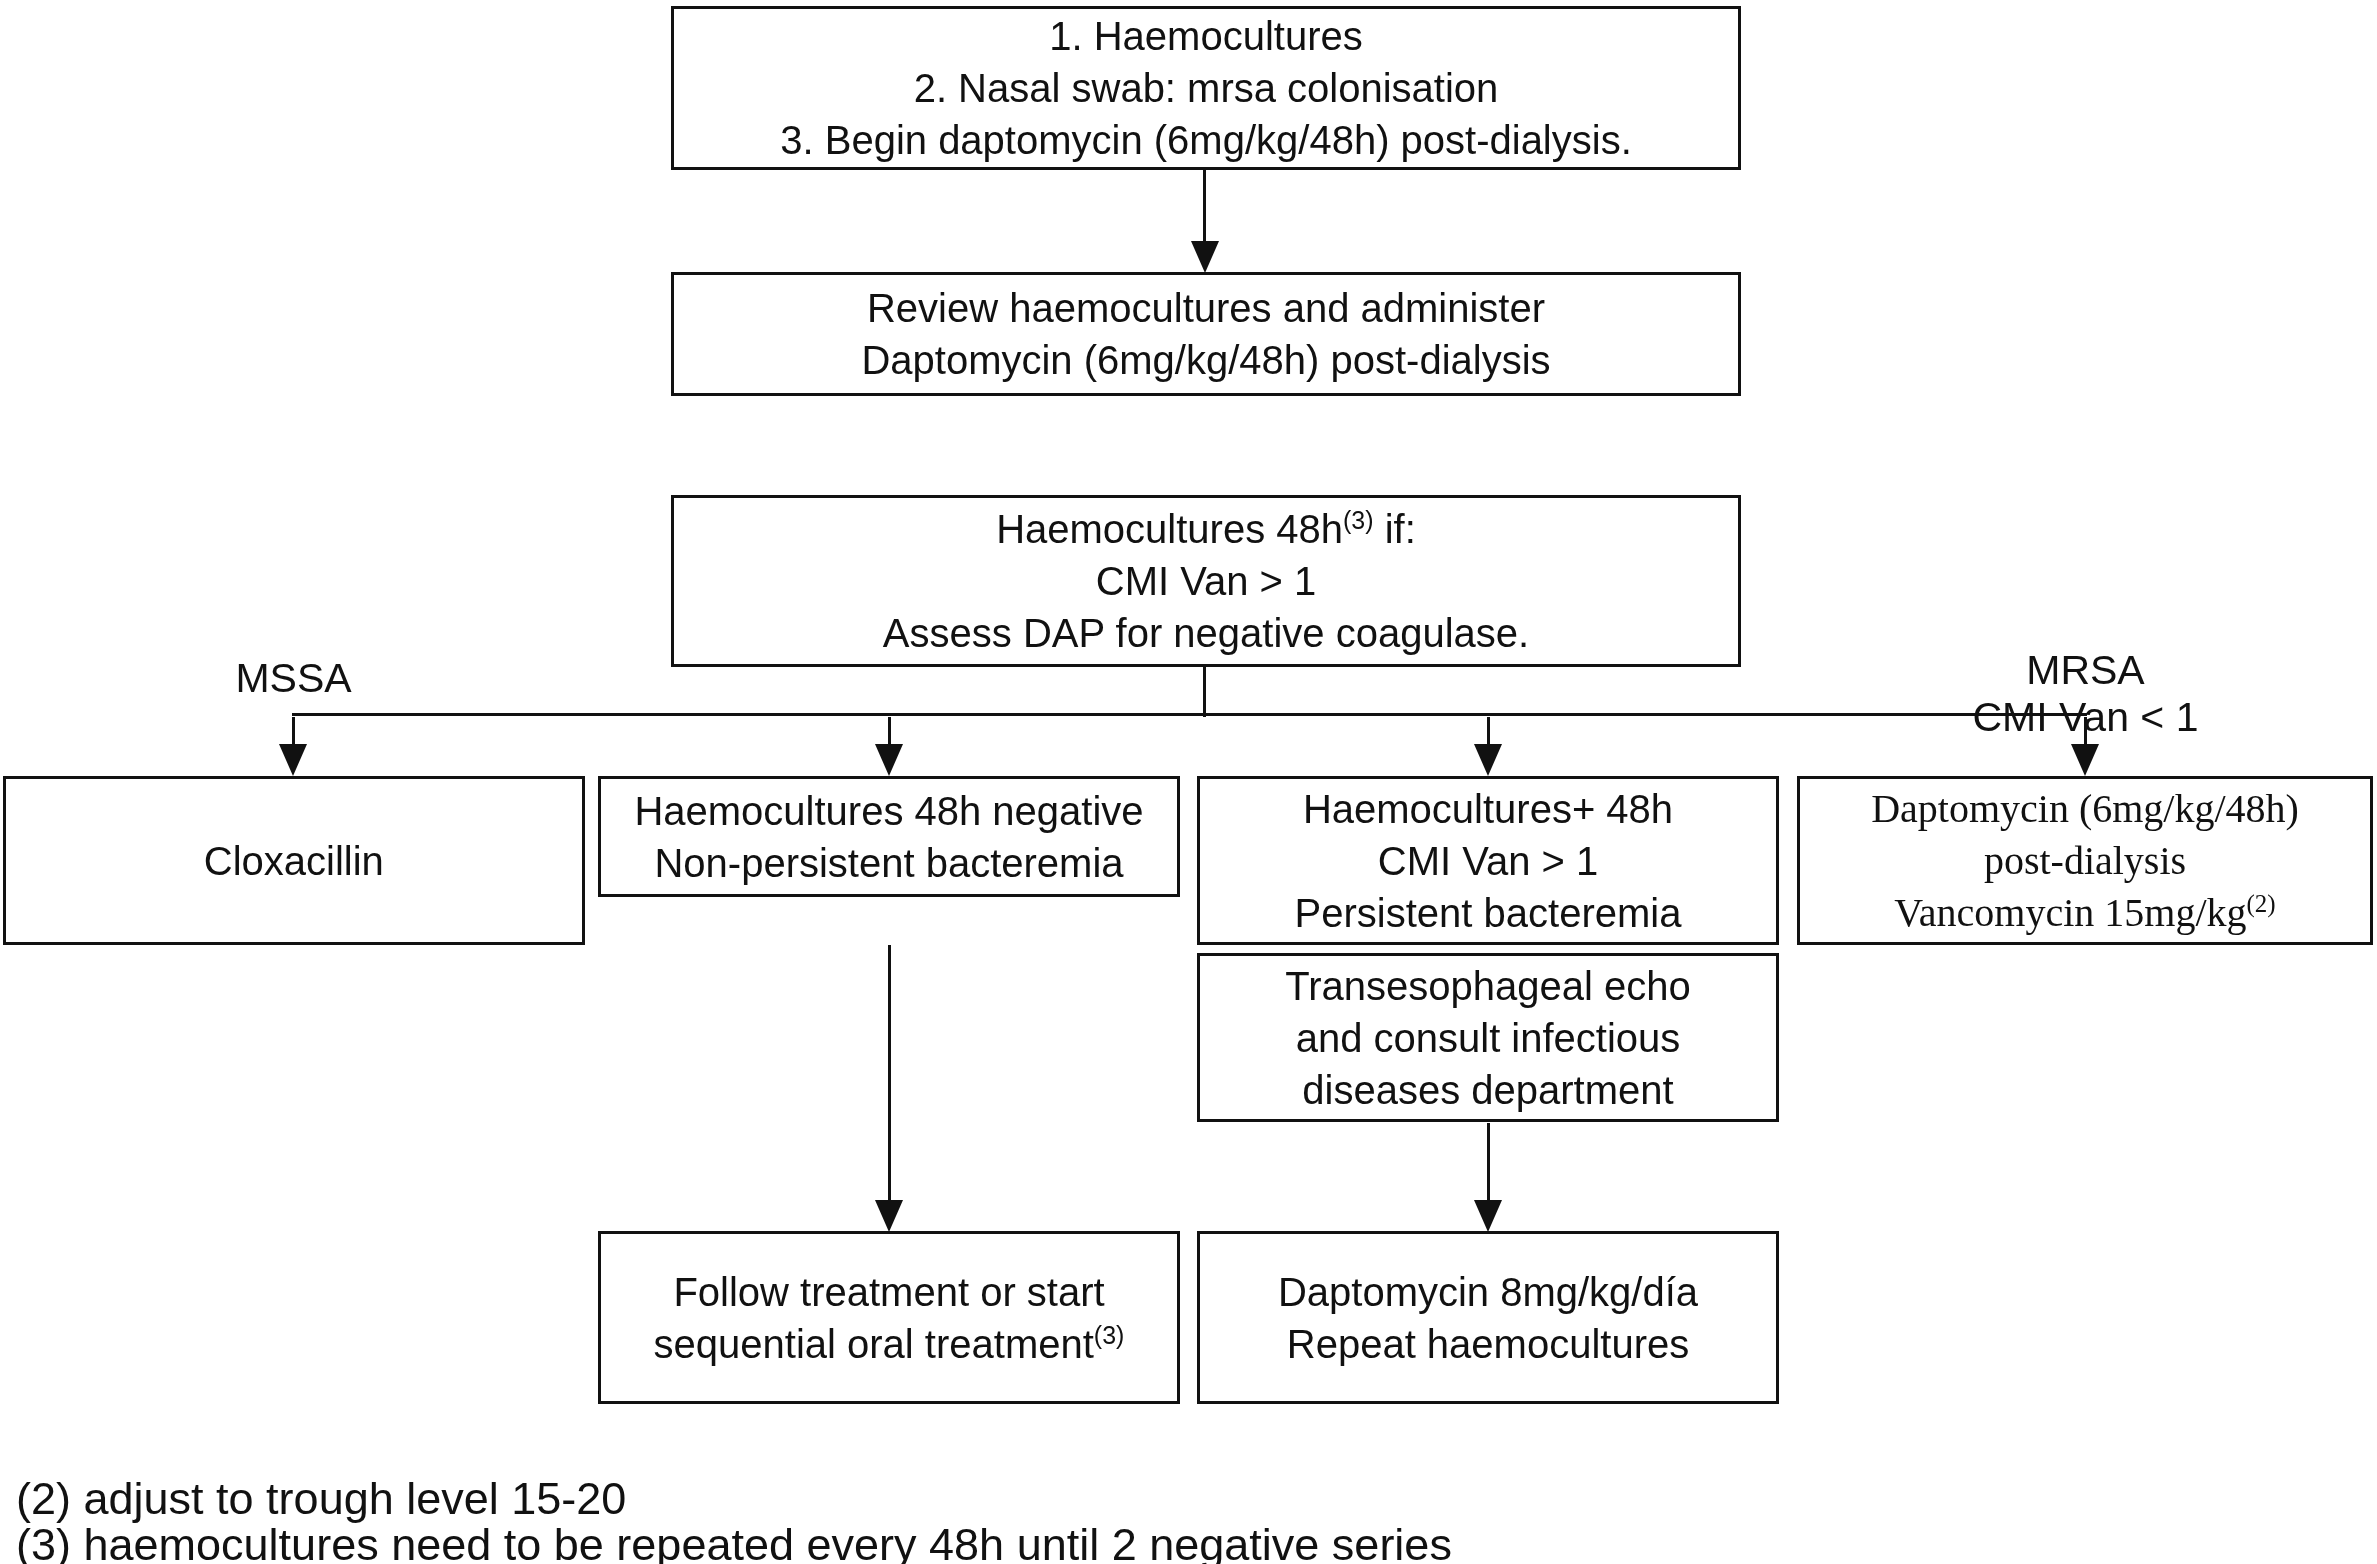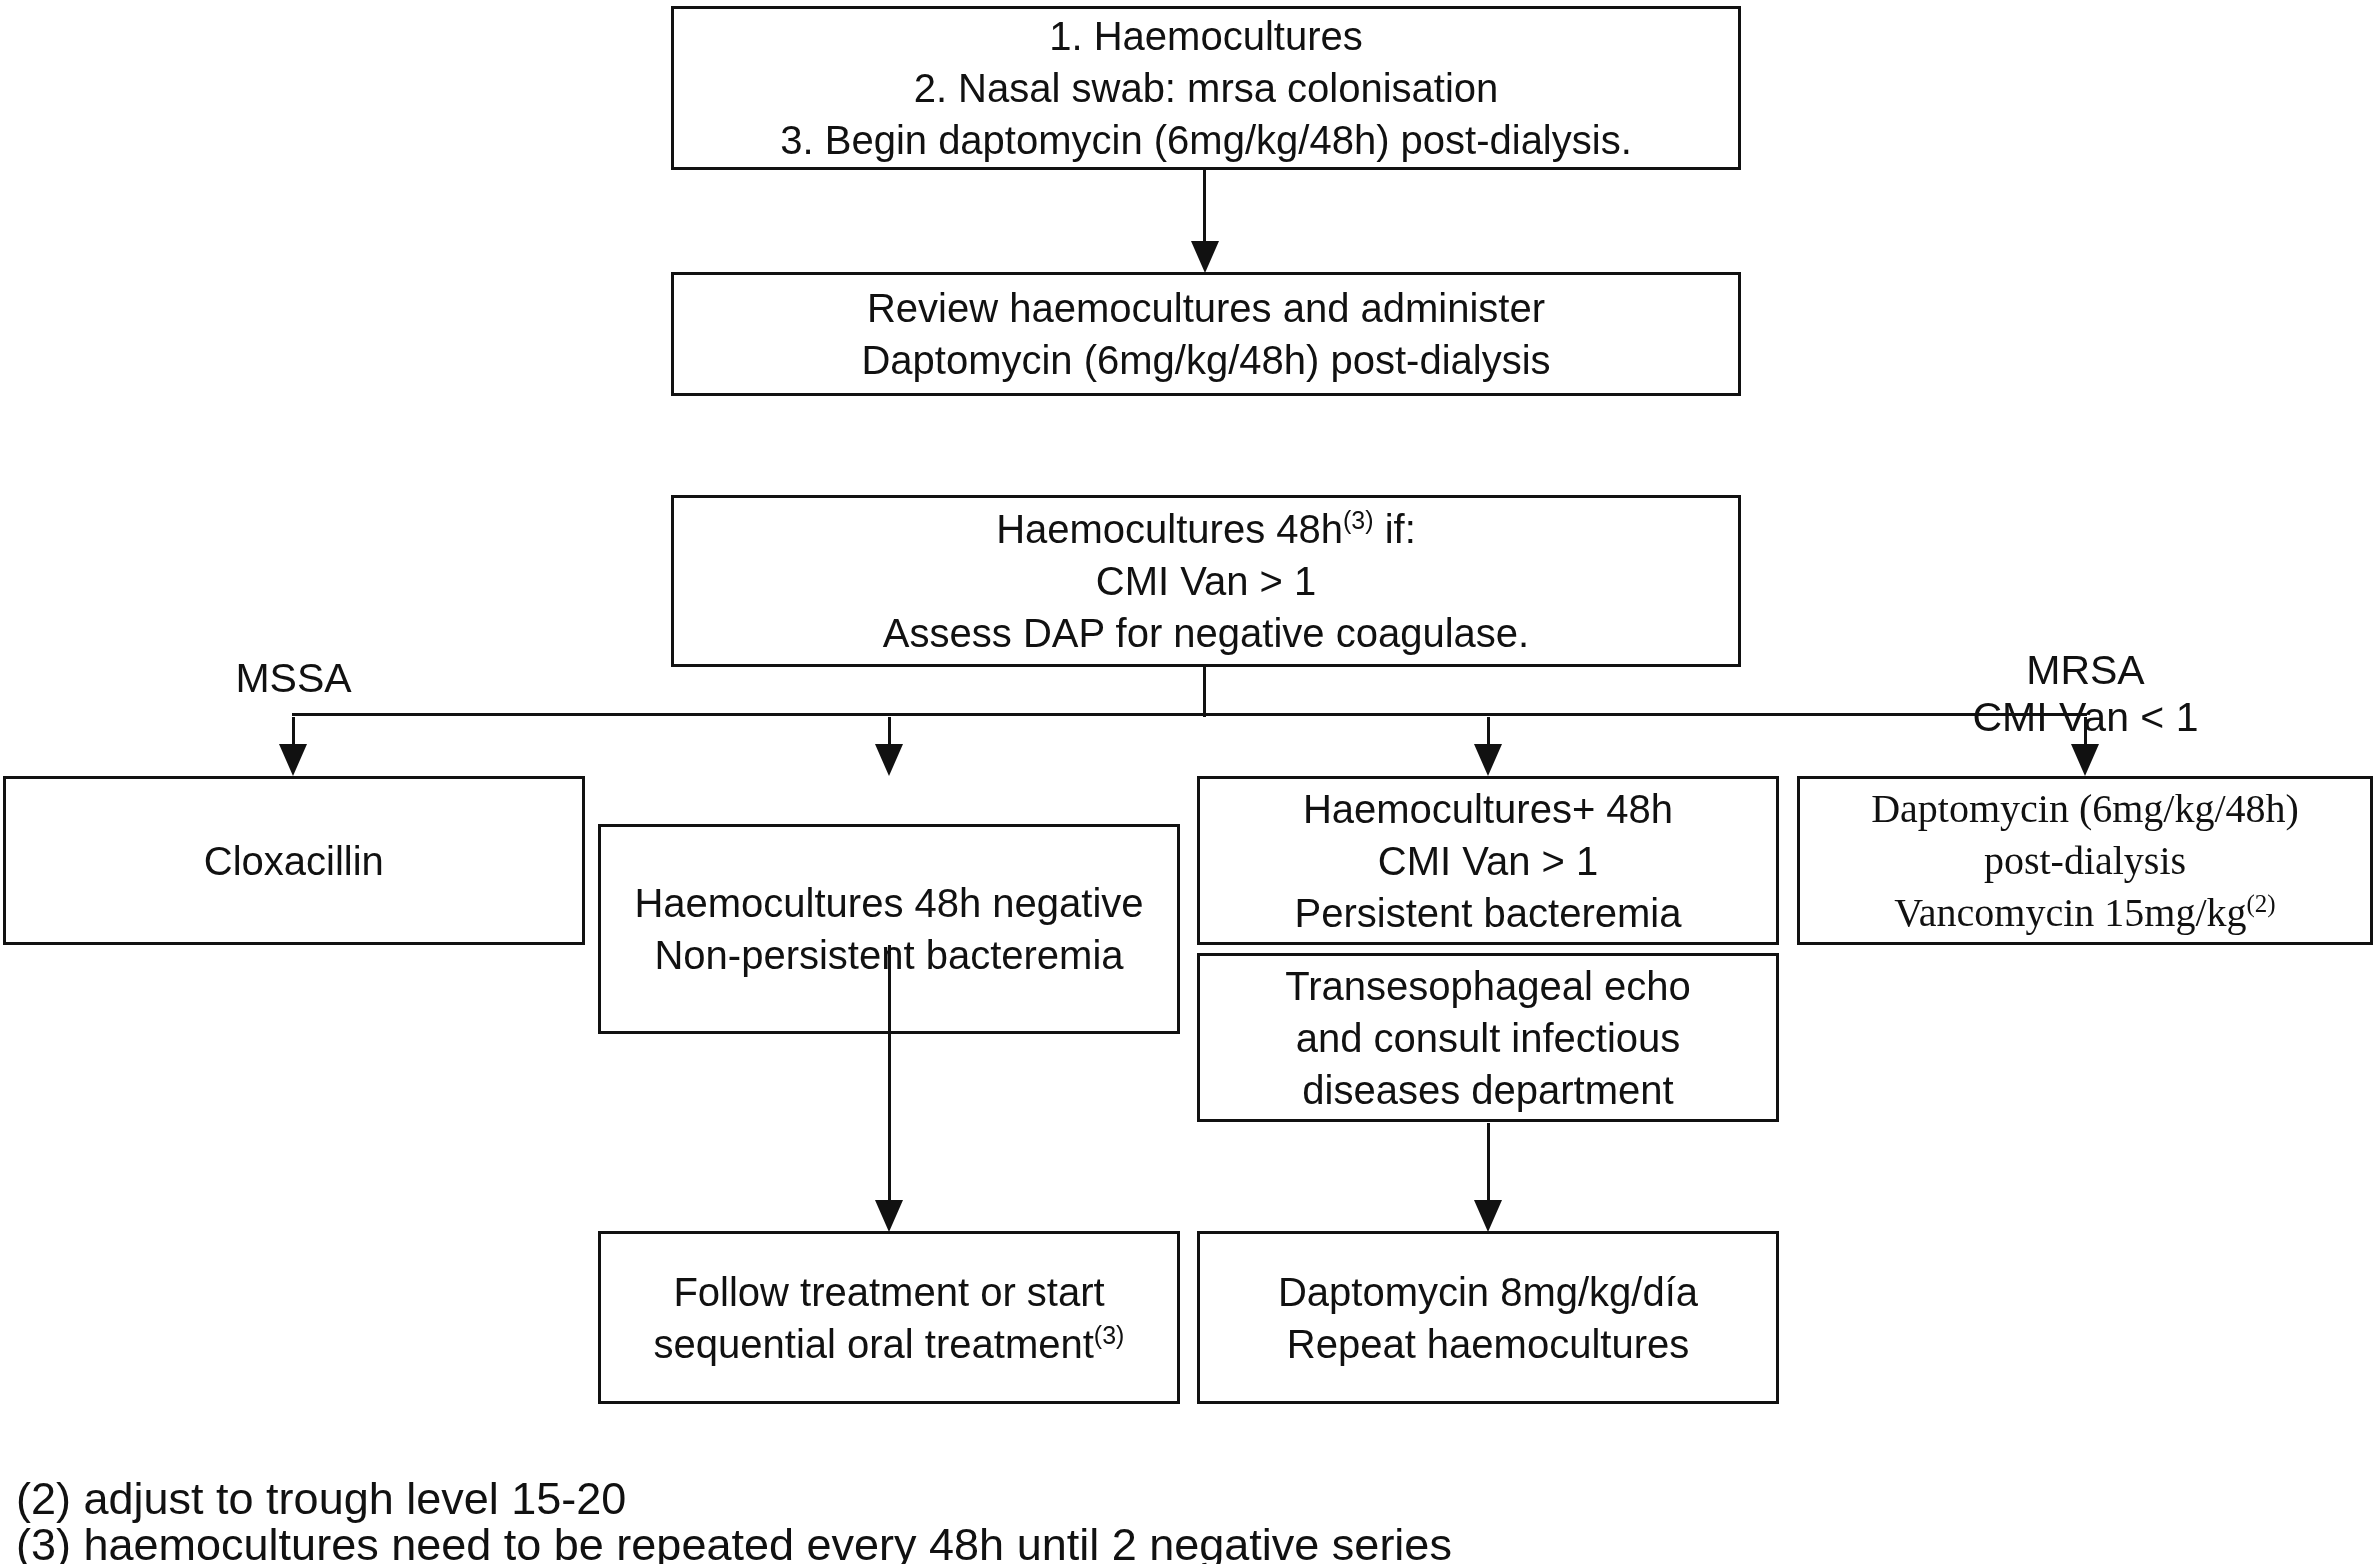--- a/index.html
+++ b/index.html
@@ -70,21 +70,21 @@
     font-size: 45px;
     line-height: 45px;
     white-space: nowrap;
   }
 
   
   #box-initial    { left: 671px;  top: 5.5px;    width: 1070px; height: 164px; }
   #box-review     { left: 671px;  top: 272px;  width: 1070px; height: 124px; }
   #box-criteria   { left: 671px;  top: 495px;  width: 1070px; height: 172px; }
   #box-cloxacillin{ left: 2.8px;    top: 776px; width: 582px;  height: 169px; }
-  #box-negative   { left: 598px;  top: 776px; width: 582px;  height: 210px; margin-top: 48px; }
+  #box-negative   { left: 598px;  top: 776px; width: 582px;  height: 121px; }
   #box-persistent { left: 1197px; top: 776px; width: 582px;  height: 169px; align-items: center; }
   #box-mrsa-rx    { left: 1797px; top: 776px; width: 576px;  height: 169px; font-family: Liberation Serif, serif; }
   #box-echo       { left: 1197px; top: 953px; width: 582px;  height: 169px; }
   #box-follow     { left: 598px;  top: 1231px; width: 582px;  height: 173px; }
   #box-repeat     { left: 1197px; top: 1231px; width: 582px;  height: 173px; }
 
   
   #stem-initial-review   { left: 1203px; top: 169px;  height: 74px; }
   #head-initial-review   { left: 1191px; top: 241px; }
   #stem-criteria-branch  { left: 1203px; top: 667px;  height: 50px; }

